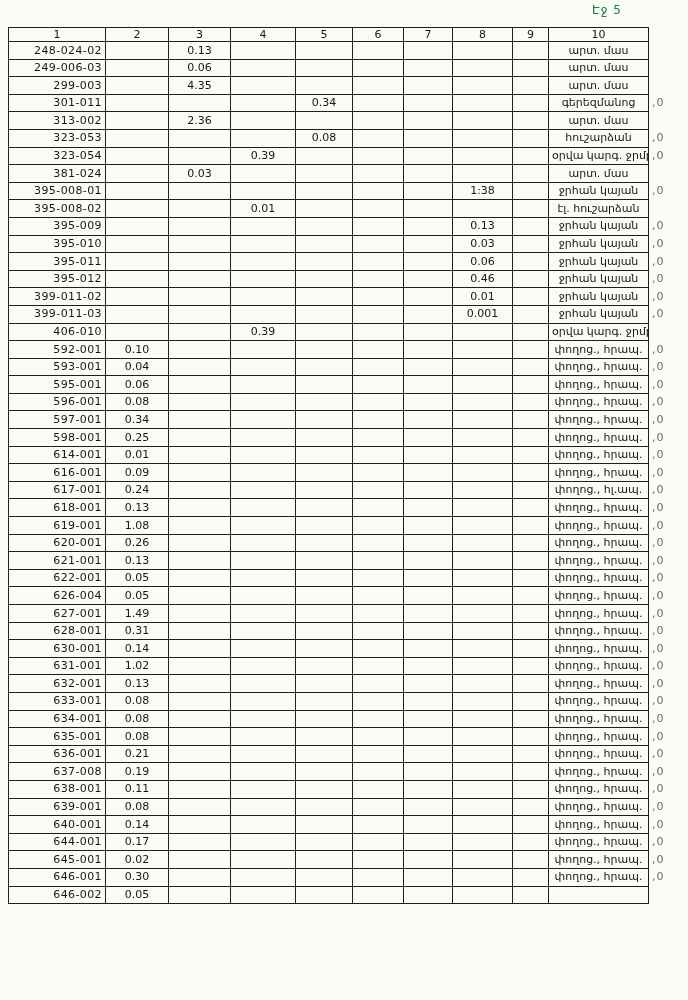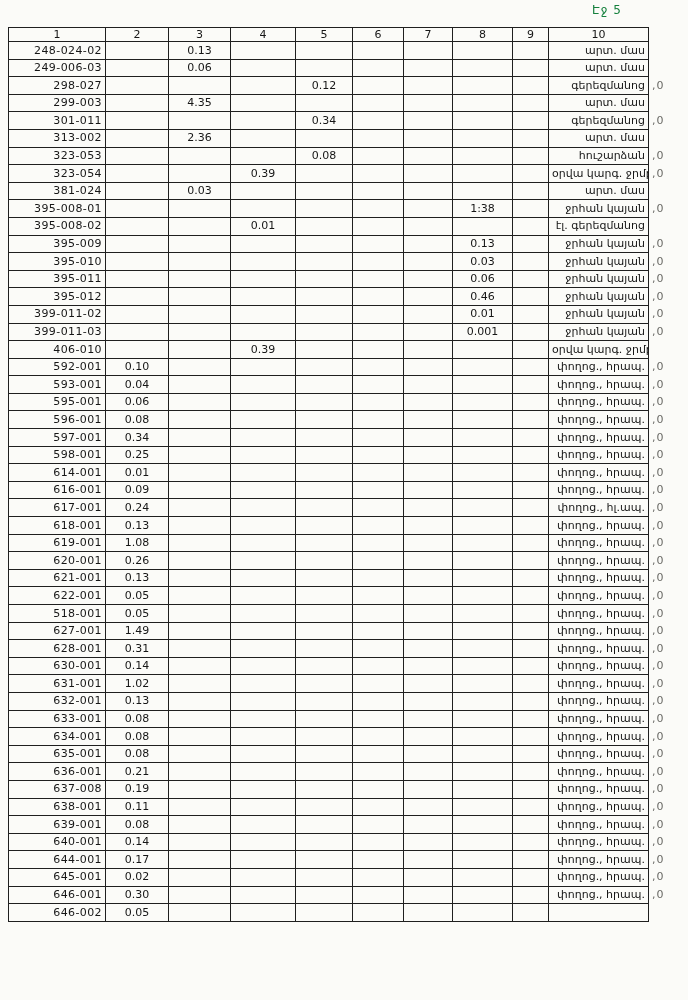--- a/index.html
+++ b/index.html
@@ -23,21 +23,21 @@
     padding:0 3px;
     font-size:11px;
     line-height:1.05;
     overflow:hidden;white-space:nowrap;
     vertical-align:middle;
     font-weight:normal;
   }
   table.grid th{height:13px;text-align:center;font-size:11px;}
   td.c1{text-align:right;letter-spacing:0.4px;}
   td.c2,td.c3,td.c4,td.c5,td.c6,td.c7,td.c8,td.c9{text-align:center;}
-  td.c10{text-align:right;font-size:10.5px;margin-top:48px;}
+  td.c10{text-align:center;font-size:10.5px;margin-top:48px;}
   .markcol, th.markcol, td.markcol{
     border:none !important;background:transparent;
     font-size:9px;color:#6a6a66;text-align:left;padding-left:8px;
     letter-spacing:1px;
   }
 </style>
 </head>
 <body>
 
 <div class="page-label">Էջ 5</div>
@@ -92,33 +92,20 @@
         <td class="c4"></td>
         <td class="c5"></td>
         <td class="c6"></td>
         <td class="c7"></td>
         <td class="c8"></td>
         <td class="c9"></td>
         <td class="c10">արտ. մաս</td>
         <td class="markcol"></td>
       </tr>
       <tr>
-        <td class="c1">298-027</td>
-        <td class="c2"></td>
-        <td class="c3"></td>
-        <td class="c4"></td>
-        <td class="c5">0.12</td>
-        <td class="c6"></td>
-        <td class="c7"></td>
-        <td class="c8"></td>
-        <td class="c9"></td>
-        <td class="c10">գերեզմանոց</td>
-        <td class="markcol">,0</td>
-      </tr>
-      <tr>
         <td class="c1">299-003</td>
         <td class="c2"></td>
         <td class="c3">4.35</td>
         <td class="c4"></td>
         <td class="c5"></td>
         <td class="c6"></td>
         <td class="c7"></td>
         <td class="c8"></td>
         <td class="c9"></td>
         <td class="c10">արտ. մաս</td>
@@ -205,21 +192,21 @@
       <tr>
         <td class="c1">395-008-02</td>
         <td class="c2"></td>
         <td class="c3"></td>
         <td class="c4">0.01</td>
         <td class="c5"></td>
         <td class="c6"></td>
         <td class="c7"></td>
         <td class="c8"></td>
         <td class="c9"></td>
-        <td class="c10">էլ. գերեզմանոց</td>
+        <td class="c10">էլ. հուշարձան</td>
         <td class="markcol"></td>
       </tr>
       <tr>
         <td class="c1">395-009</td>
         <td class="c2"></td>
         <td class="c3"></td>
         <td class="c4"></td>
         <td class="c5"></td>
         <td class="c6"></td>
         <td class="c7"></td>
@@ -482,21 +469,21 @@
         <td class="c4"></td>
         <td class="c5"></td>
         <td class="c6"></td>
         <td class="c7"></td>
         <td class="c8"></td>
         <td class="c9"></td>
         <td class="c10">փողոց., հրապ.</td>
         <td class="markcol">,0</td>
       </tr>
       <tr>
-        <td class="c1">518-001</td>
+        <td class="c1">626-004</td>
         <td class="c2">0.05</td>
         <td class="c3"></td>
         <td class="c4"></td>
         <td class="c5"></td>
         <td class="c6"></td>
         <td class="c7"></td>
         <td class="c8"></td>
         <td class="c9"></td>
         <td class="c10">փողոց., հրապ.</td>
         <td class="markcol">,0</td>

